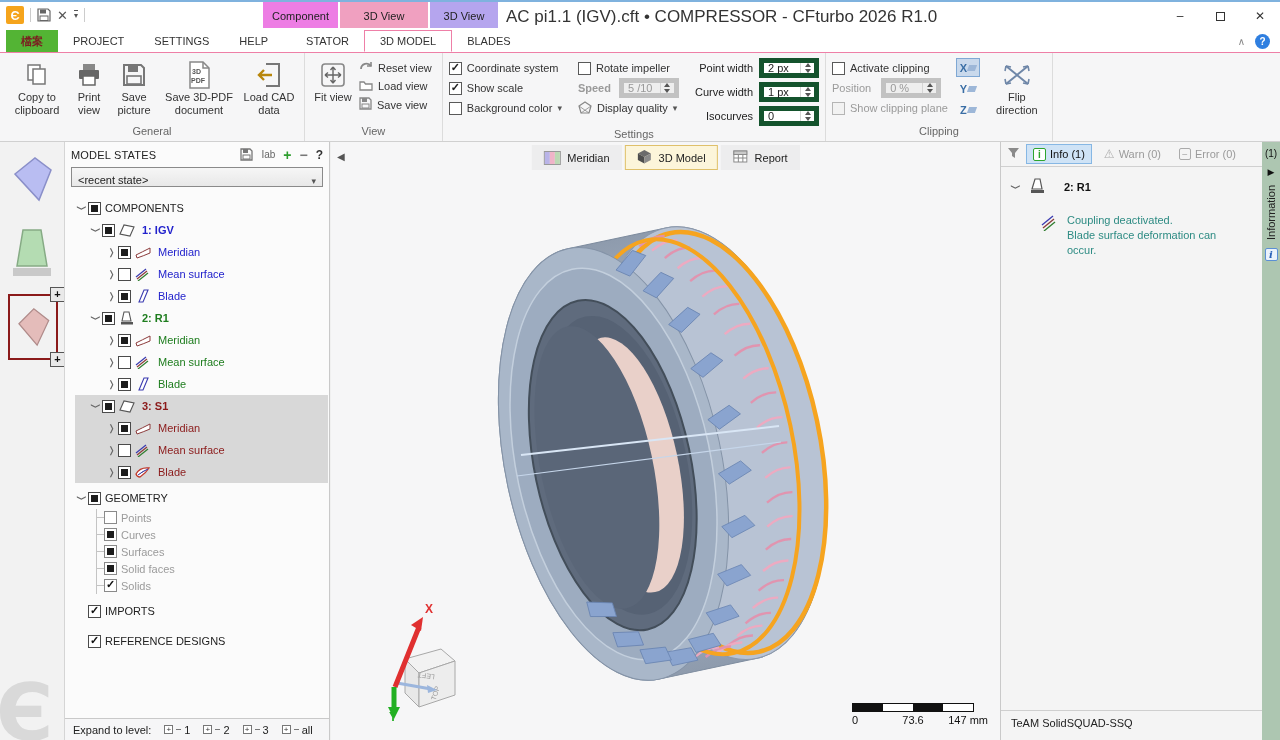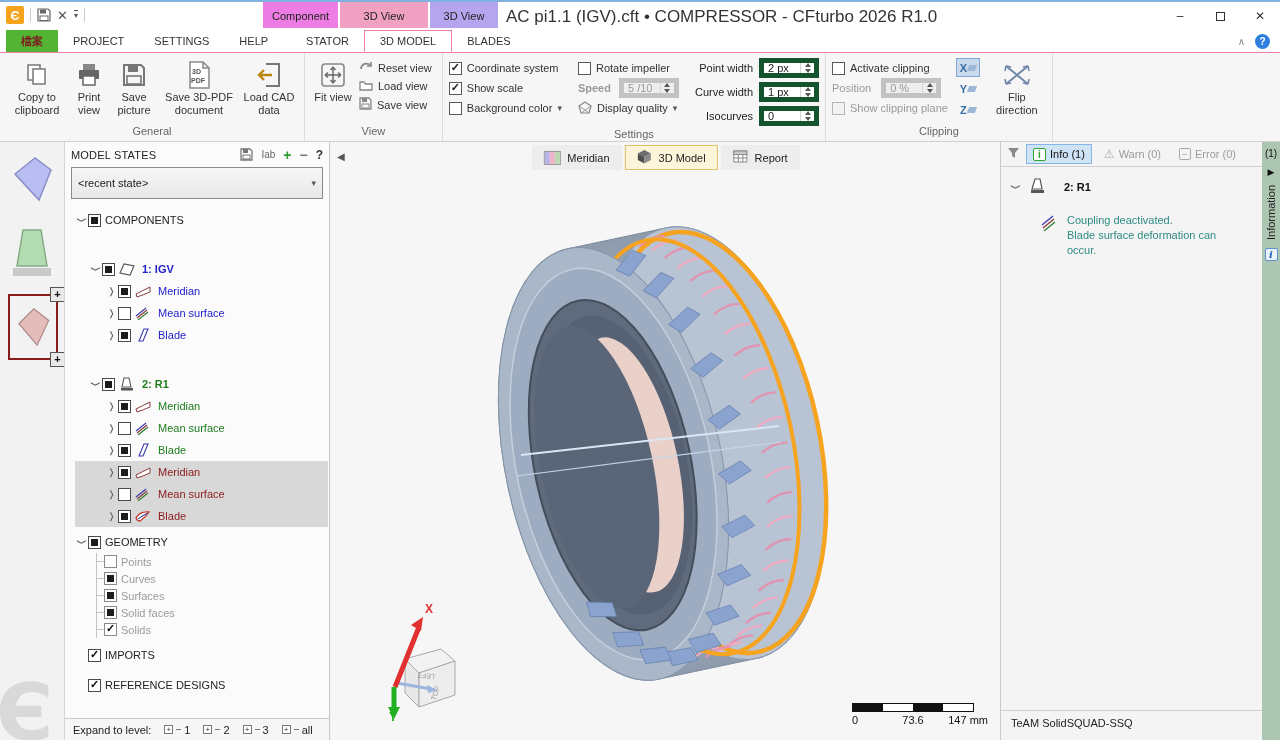--- a/index.html
+++ b/index.html
@@ -75,43 +75,43 @@
 
   
   #mstates { position:absolute; left:65px; top:142px; width:265px; bottom:0; background:#fbfbfb;
              border-right:1px solid #c9c9c9; display:flex; flex-direction:column; }
   .ms-head { height:25px; display:flex; align-items:center; padding:0 6px; gap:8px; }
   .ms-title { flex:1; color:#222; letter-spacing:0.2px; }
   .ms-ic { color:#666; display:flex; align-items:center; }
   .ms-plus { color:#2e9e2e; font-weight:bold; font-size:14px; }
   .ms-minus { color:#777; font-weight:bold; font-size:14px; }
   .ms-q { color:#333; font-weight:bold; font-size:12px; }
-  .ms-dd { margin:0 6px 4px 6px; height:32px; border:1px solid #8a8a8a; background:linear-gradient(#f6f6f6,#e8e8e8);
-           display:flex; align-items:center; padding:0 6px; }
+  .ms-dd { margin:0 6px 4px 6px; height:20px; border:1px solid #8a8a8a; background:linear-gradient(#f6f6f6,#e8e8e8);
+           display:flex; align-items:flex-end; padding:0 6px; }
   .ms-dd span.val { flex:1; }
   #ms-tree { flex:1; overflow:hidden; padding:6px 0 0 10px; }
   .trow { display:flex; align-items:center; height:22px; }
   .trow.small { height:17px; }
   .chev { width:13px; color:#666; font-size:9px; text-align:center; flex:none; }
   .chev.exp { transform:rotate(90deg); }
   .cb { width:13px; height:13px; border:1px solid #4a4a4a; background:#fff; flex:none;
         display:flex; align-items:center; justify-content:center; }
   .cb.partial::before { content:""; width:7px; height:7px; background:#1c1c1c; }
   .cb.checked::before { content:"✓"; font-size:11px; font-weight:bold; color:#111; margin-top:-2px; }
   .cb.gray { border-color:#8a8a8a; }
   .ticon { width:20px; height:16px; flex:none; margin-left:3px; display:flex; align-items:center; }
   .tlabel { margin-left:4px; white-space:nowrap; }
   .lbl-blue { color:#2222cc; font-weight:bold; }
   .lbl-blue2 { color:#2222cc; }
   .lbl-green { color:#1e7d1e; font-weight:bold; }
   .lbl-green2 { color:#1e7d1e; }
   .lbl-red { color:#8b1a1a; font-weight:bold; }
   .lbl-red2 { color:#8b1a1a; }
   .lbl-gray { color:#9b9b9b; }
-  .ind1 { padding-left:14px;margin-top:27px; }
+  .ind1 { padding-left:14px; }
   .ind2 { padding-left:30px; }
   .sel-block { background:#d8d8d8; margin-right:1px; }
   .geo-child { margin-left:21px; border-left:1px solid #c4c4c4; }
   .geo-child .trow::before { content:""; width:7px; height:1px; background:#c4c4c4; flex:none; }
   .ms-foot { height:22px; border-top:1px solid #c9c9c9; display:flex; align-items:center; gap:13px; padding:2px 8px; background:#f6f6f7; }
   .exp-item { display:flex; align-items:center; gap:3px; color:#222; }
   .exp-box { width:9px; height:9px; border:1px solid #777; font-size:8px; line-height:7px; text-align:center; color:#333; background:#fff; }
   .exp-dash { width:5px; height:1px; background:#777; }
 
   
@@ -562,20 +562,30 @@
         <span class="cb partial"></span>
         <span class="ticon">
             <svg width="18" height="14" viewBox="0 0 18 14">
               <polygon points="5,13 10,1 14,1 9,13" fill="#fff" stroke="#3a3ab0" stroke-width="1.1"></polygon>
             </svg>
           </span>
         <span class="tlabel lbl-green2">Blade</span>
       </div>
 
       <div class="sel-block">
+        <div class="trow ind1">
+          <span class="chev exp">❭</span>
+          <span class="cb partial"></span>
+          <span class="ticon">
+              <svg width="18" height="14" viewBox="0 0 18 14">
+                <polygon points="2,11 6,2 16,4 12,13" fill="#fff" stroke="#555" stroke-width="1.1"></polygon>
+              </svg>
+            </span>
+          <span class="tlabel lbl-red">3: S1</span>
+        </div>
         <div class="trow ind2">
           <span class="chev">❭</span>
           <span class="cb partial"></span>
           <span class="ticon">
               <svg width="18" height="14" viewBox="0 0 18 14">
                 <path d="M2 10 Q8 7 16 3 L16 8 Q9 11 3 13 Z" fill="#fff" stroke="#8b3a3a" stroke-width="1"></path>
               </svg>
             </span>
           <span class="tlabel lbl-red2">Meridian</span>
         </div>

